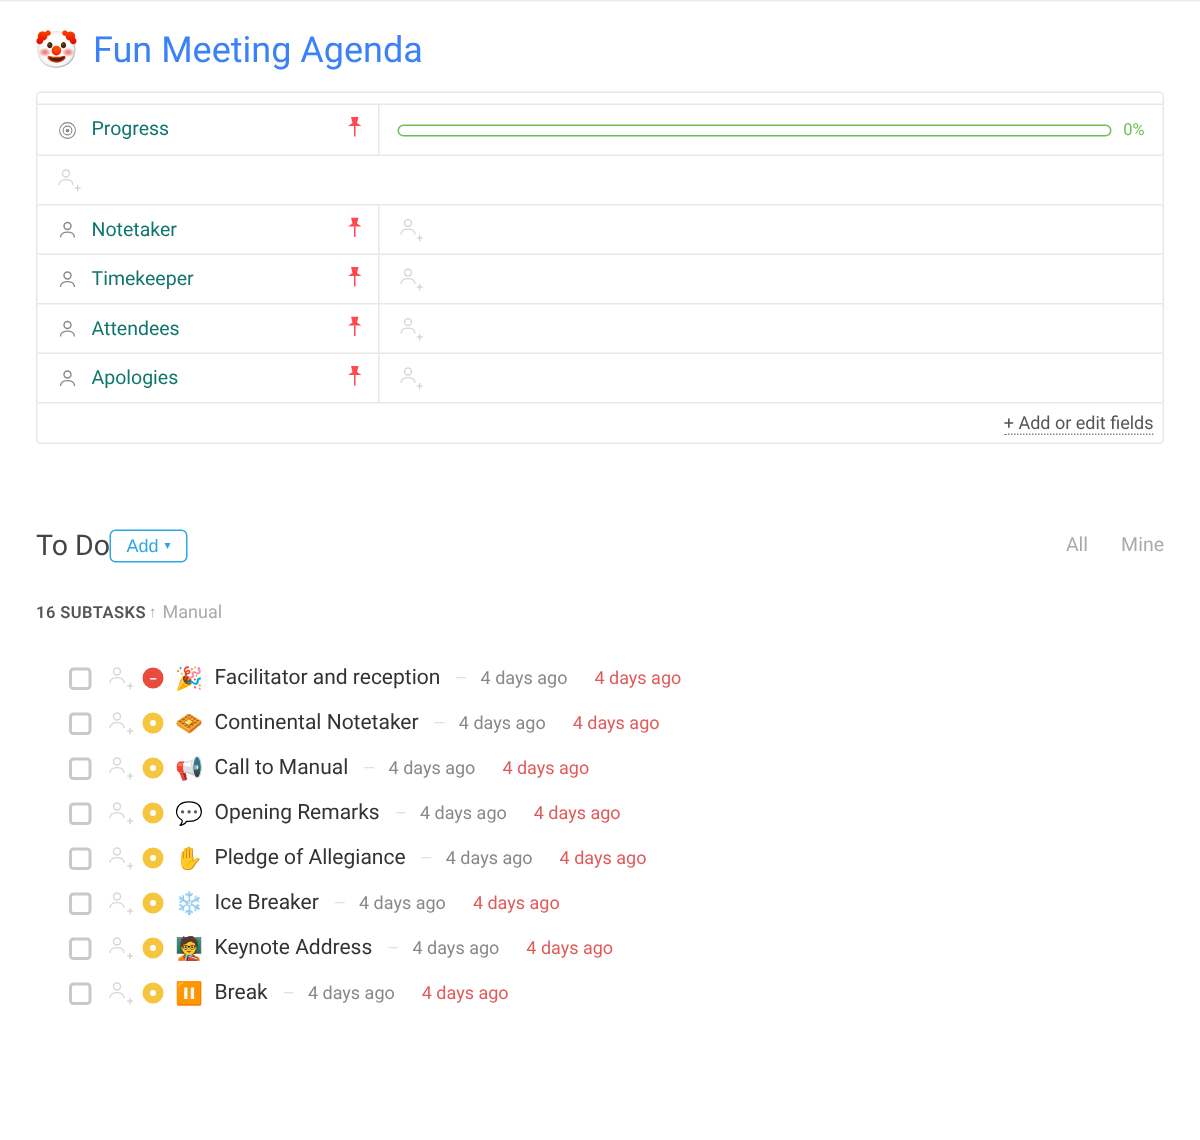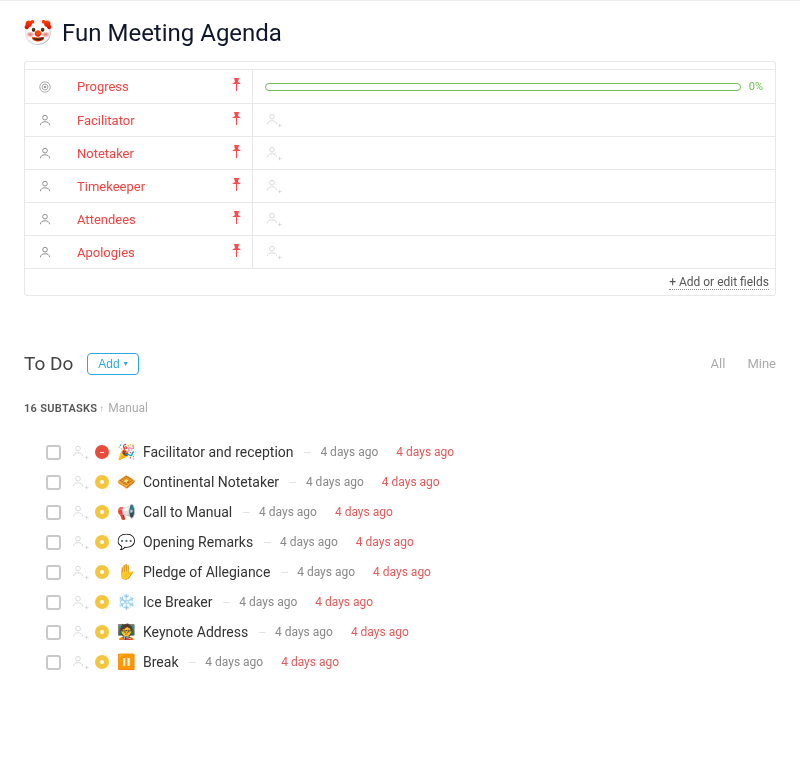--- a/index.html
+++ b/index.html
@@ -25,44 +25,44 @@
     width: 28px;
     height: 28px;
     display: flex;
     align-items: center;
     justify-content: center;
     font-size: 24px;
   }
   .title-text {
     font-size: 24px;
     font-weight: 400;
-    color: #0f172a;
+    color: #3b82f6;
   }
 
   
   .fields {
     border: 1px solid #e8e8e8;
     border-radius: 3px;
   }
   .field-row {
     display: flex;
     align-items: center;
     height: 33px;
     border-top: 1px solid #e8e8e8;
     font-size: 13px;
   }
   .field-row:first-child { border-top: none; }
   .field-row.stub { height: 8px; border-top:none; border-bottom:1px solid #e8e8e8;}
   .field-label {
     width: 228px;
     display: flex;
     align-items: center;
-    gap: 24px;
+    gap: 8px;
     padding-left: 12px;
-    color: #ef4444;
+    color: #0f766e;
     border-right: 1px solid #e8e8e8;
     height: 100%;
     position: relative;
   }
   .field-label .pin {
     position: absolute;
     right: 10px;
     color: #3cb6e3;
     font-size: 12px;
   }
@@ -126,21 +126,20 @@
   .todo-header {
     display: flex;
     align-items: center;
     margin-top: 56px;
     margin-bottom: 26px;
   }
   .todo-title {
     font-size: 19px;
     font-weight: 400;
     color: #444;
-    margin-right: 14px;
   }
   .add-btn {
     border: 1px solid #2ea8e5;
     color: #2ea8e5;
     background: #fff;
     border-radius: 4px;
     font-size: 12px;
     padding: 3px 10px;
     cursor: pointer;
     display: inline-flex;
@@ -256,33 +255,20 @@
               </svg></span>
           </div>
           <div class="field-value">
             <div class="progress-wrap">
               <div class="progress-bar"></div>
               <span class="progress-pct">0%</span>
             </div>
           </div>
         </div>
         <div class="field-row">
-          <div class="field-label">
-            <span class="fld-icon">
-              <svg class="person" viewBox="0 0 24 24">
-                <circle cx="12" cy="8" r="4"></circle>
-                <path d="M4 21c0-4 4-6 8-6s8 2 8 6"></path>
-              </svg>
-            </span>
-            <span>Facilitator</span>
-            <span class="pin" style="filter: hue-rotate(160deg) saturate(3);"><svg width="11" height="14" viewBox="0 0 11 14">
-                <path d="M3 0h5l-1 4 3 2H1l3-2L3 0z" fill="#3cb6e3"></path>
-                <rect x="5" y="6" width="1" height="7" fill="#3cb6e3"></rect>
-              </svg></span>
-          </div>
           <div class="field-value">
             <span class="empty-person"><svg class="person" viewBox="0 0 24 24" style="stroke: rgb(215, 215, 215);">
                 <circle cx="12" cy="8" r="4"></circle>
                 <path d="M4 21c0-4 4-6 8-6s8 2 8 6"></path>
               </svg><span class="badge-plus">+</span></span>
           </div>
         </div>
         <div class="field-row">
           <div class="field-label">
             <span class="fld-icon">

